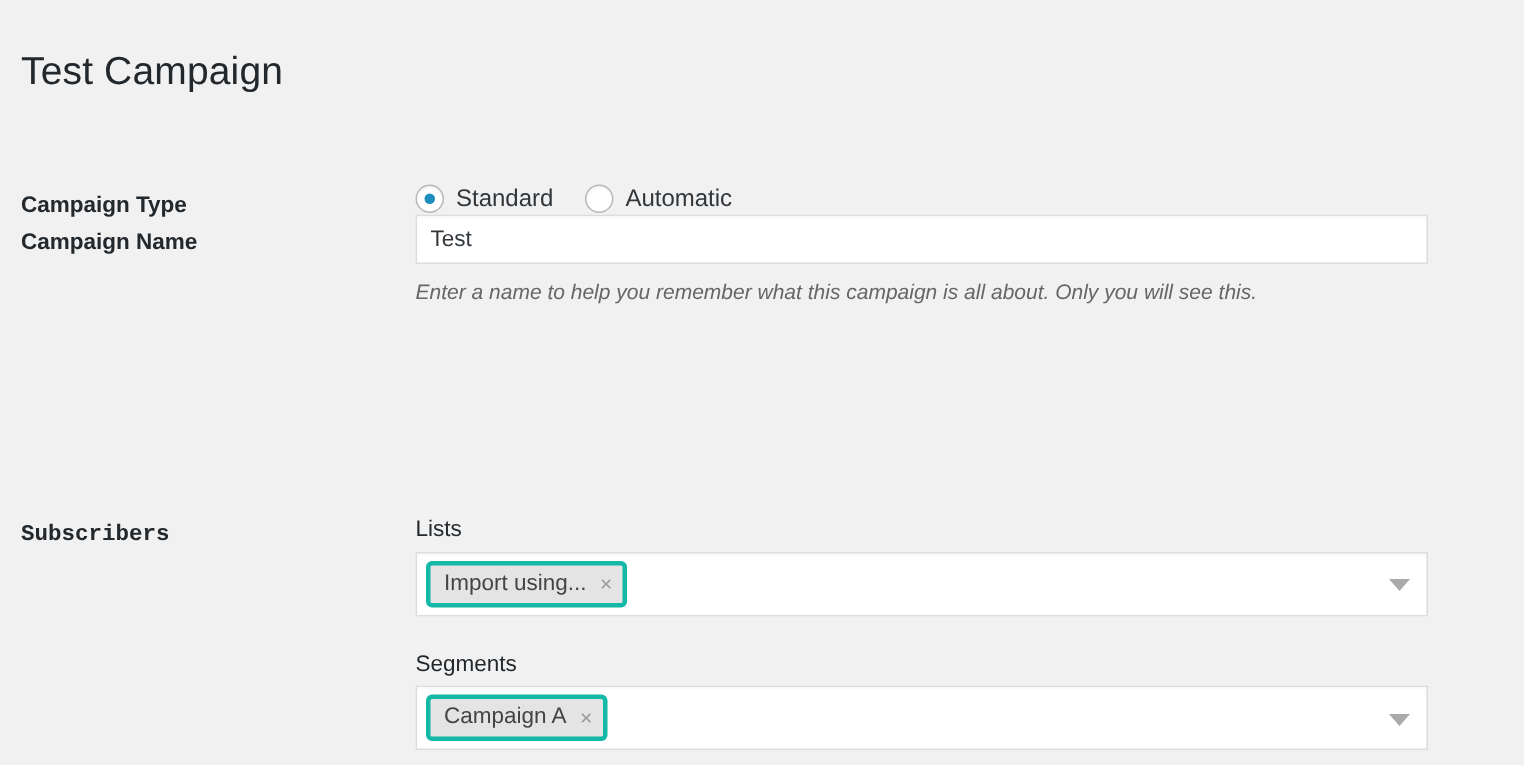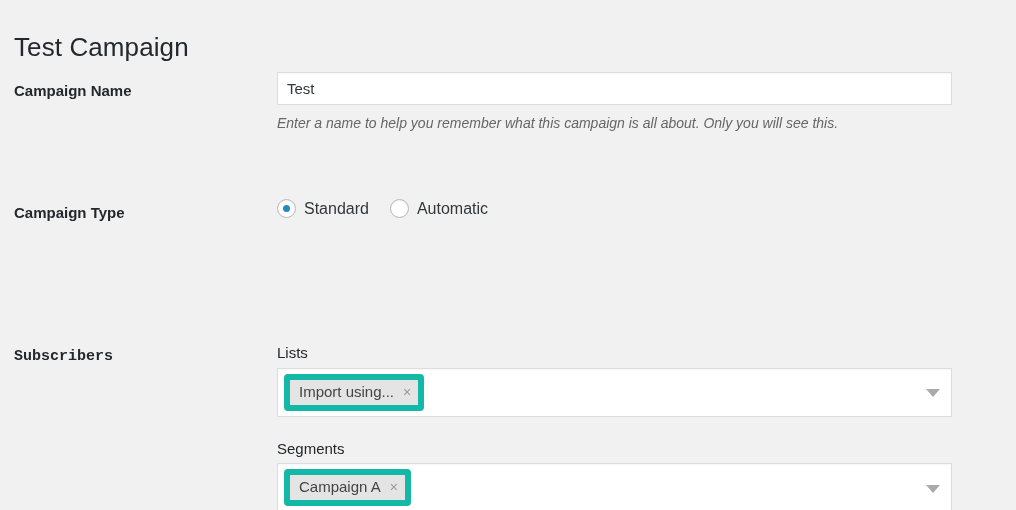--- a/index.html
+++ b/index.html
@@ -142,21 +142,21 @@
     padding: 5px 30px 5px 6px;
     display: flex;
     align-items: center;
     flex-wrap: wrap;
     cursor: pointer;
   }
   .token {
     display: inline-flex;
     align-items: center;
     background: #e4e4e4;
-    border: 6px solid #14b8a6;
+    border: 3px solid #14b8a6;
     border-radius: 4px;
     padding: 3px 7px 4px 9px;
     font-size: 15px;
     color: #444444;
     line-height: 1.2;
     max-width: 100%;
   }
   .token-label {
     white-space: nowrap;
     overflow: hidden;
@@ -184,45 +184,45 @@
   
   .mt-8  { margin-top: 8px; }
   .mt-12 { margin-top: 12px; }
 </style>
 </head>
 <body>
 
 <h1 class="page-title">Test Campaign</h1>
 
 <div class="form-table">
-
-  <div class="form-row" style="height:76px;">
-    <div class="row-label" style="top:9px;">Campaign Name</div>
-    <div class="row-field">
-      <input class="text-input" type="text" value="Test" style="">
-      <div class="description mt-8">Enter a name to help you remember what this campaign is all about. Only you will see this.</div>
-    </div>
-  </div>
 
   <div class="form-row" style="height:71px;">
     <div class="row-label" style="top:55px;">Campaign Type</div>
     <div class="row-field" style="padding-top:51px;">
       <div class="radio-group">
         <label class="radio-option">
           <span class="radio-mark checked"></span>
           <span class="radio-text">Standard</span>
         </label>
         <label class="radio-option">
           <span class="radio-mark"></span>
           <span class="radio-text">Automatic</span>
         </label>
       </div>
     </div>
   </div>
 
+  <div class="form-row" style="height:76px;">
+    <div class="row-label" style="top:9px;">Campaign Name</div>
+    <div class="row-field">
+      <input class="text-input" type="text" value="Test" style="">
+      <div class="description mt-8">Enter a name to help you remember what this campaign is all about. Only you will see this.</div>
+    </div>
+  </div>
+
   <div class="form-row">
     <div class="row-label" style="top:128px;font-family:Liberation Mono, monospace;">Subscribers</div>
     <div class="row-field" style="padding-top:124px;">
 
       <div class="sub-label">Lists</div>
       <div class="token-select">
         <span class="token">
           <span class="token-label">Import using...</span>
           <span class="token-remove">×</span>
         </span>

